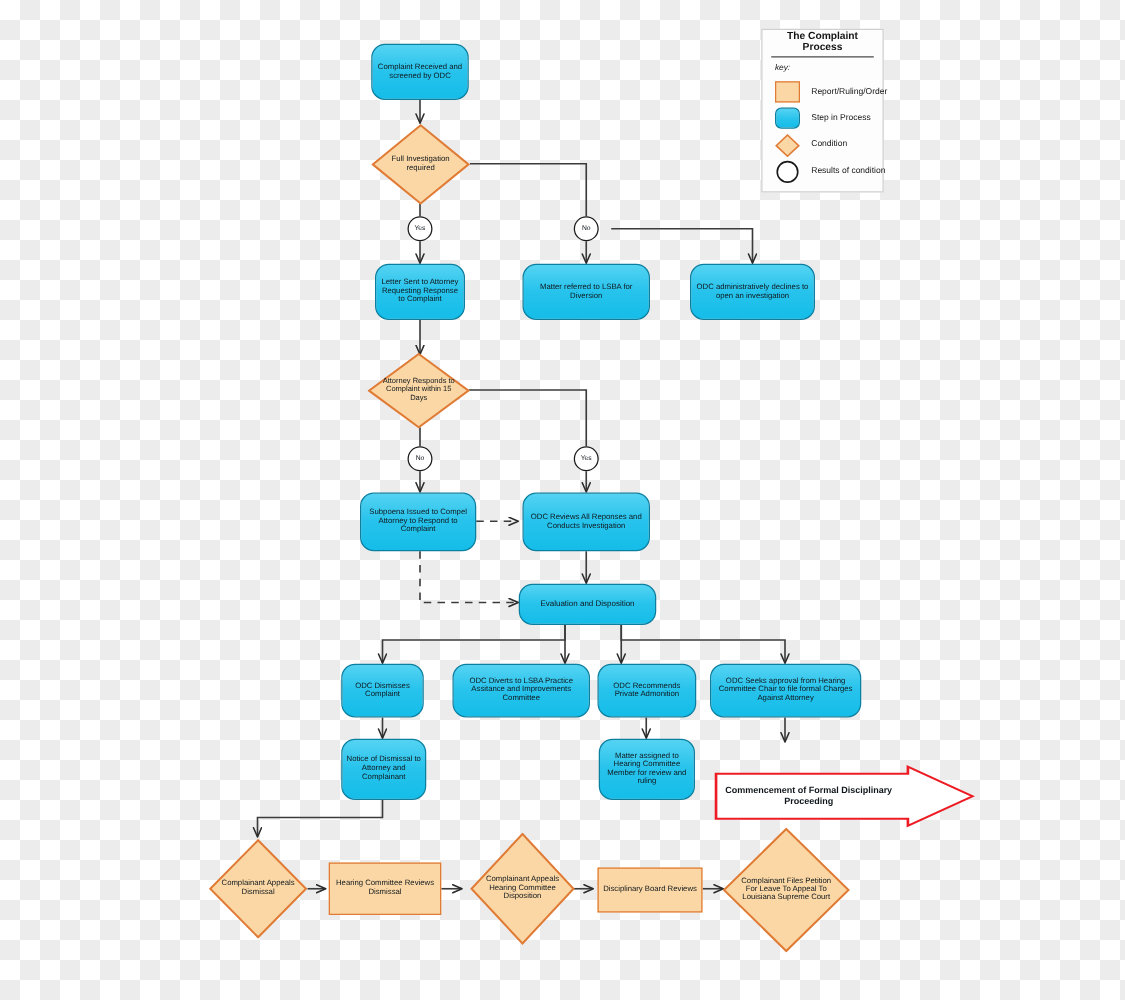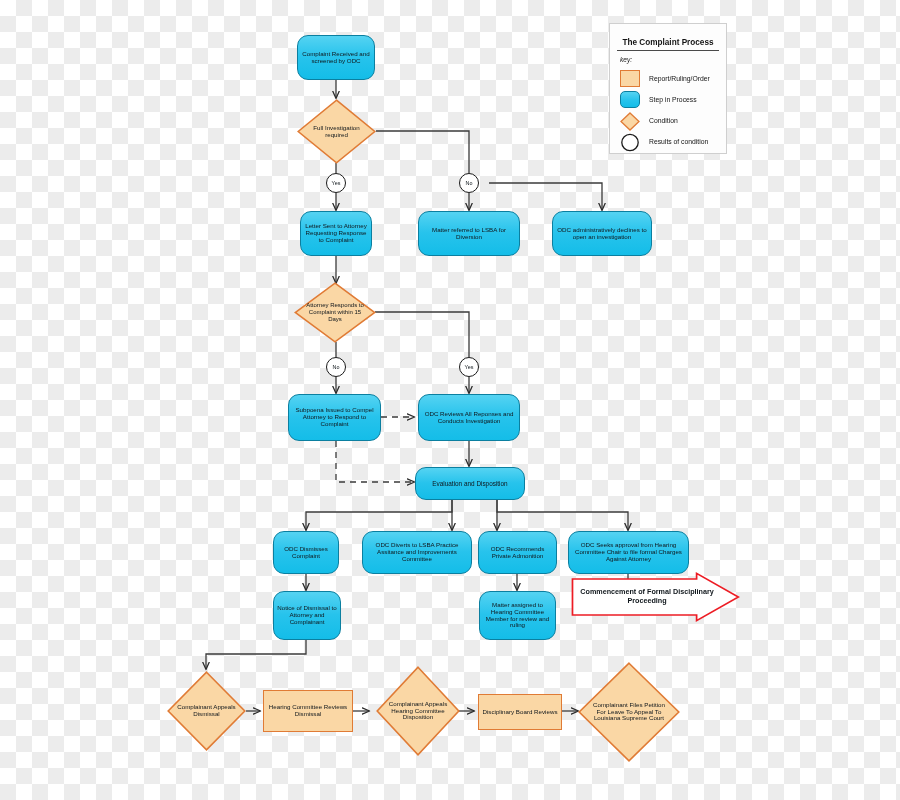--- a/index.html
+++ b/index.html
@@ -92,26 +92,26 @@
     text-align: center;
     line-height: 1.2;
     font-weight: bold;
     color: #10171c;
   }
   
   #legend {
     position: absolute;
     left: 609px;
     top: 23px;
-    width: 118px;
+    width: 98px;
     height: 131px;
     background: #fdfdfd;
     border: 1px solid #cfcfcf;
     box-sizing: border-box;
-    padding: 14px 7px 0 7px;
+    padding: 0 7px 0 7px;
   }
   #legend .ltitle {
     font-size: 8.2px;
     font-weight: bold;
     color: #141414;
     text-align: center;
     padding-bottom: 3px;
     border-bottom: 1.1px solid #4a4a4a;
     margin-bottom: 5px;
   }
@@ -292,21 +292,21 @@
   </div>
 
   <div class="node proc" style="left:273px; top:591px; width:68px; height:49px; font-size:6.2px;">
     <span class="lbl">Notice of Dismissal to Attorney and Complainant</span>
   </div>
 
   <div class="node proc" style="left:479px; top:591px; width:77px; height:49px; font-size:6.2px;">
     <span class="lbl">Matter assigned to Hearing Committee Member for review and ruling</span>
   </div>
 
-  <div class="arrow-banner" style="left:571px; top:572px; width:169px; height:50px;">
+  <div class="arrow-banner" style="left:571px; top:612px; width:169px; height:50px;padding-left:40px;">
     <svg viewBox="0 0 148 50" preserveAspectRatio="none" style="position:absolute;left:0;top:0;width:100%;height:100%;">
       <polygon points="1.3,7 110,7 110,1.4 146.6,25 110,48.6 110,43 1.3,43" fill="#ffffff" stroke="#ed1c24" stroke-width="1.5" stroke-linejoin="miter"></polygon>
     </svg>
     <div class="atxt" style="font-size:7.2px;">Commencement of Formal Disciplinary Proceeding</div>
   </div>
 
   <div class="diamond-wrap" style="left:167px; top:671px; width:79px; height:80px;">
     <svg class="dshape" viewBox="0 0 79 80" preserveAspectRatio="none">
       <polygon points="39.5,1.2 77.8,40 39.5,78.8 1.2,40" fill="#fad7a5" stroke="#e07b35" stroke-width="1.6"></polygon>
     </svg>

